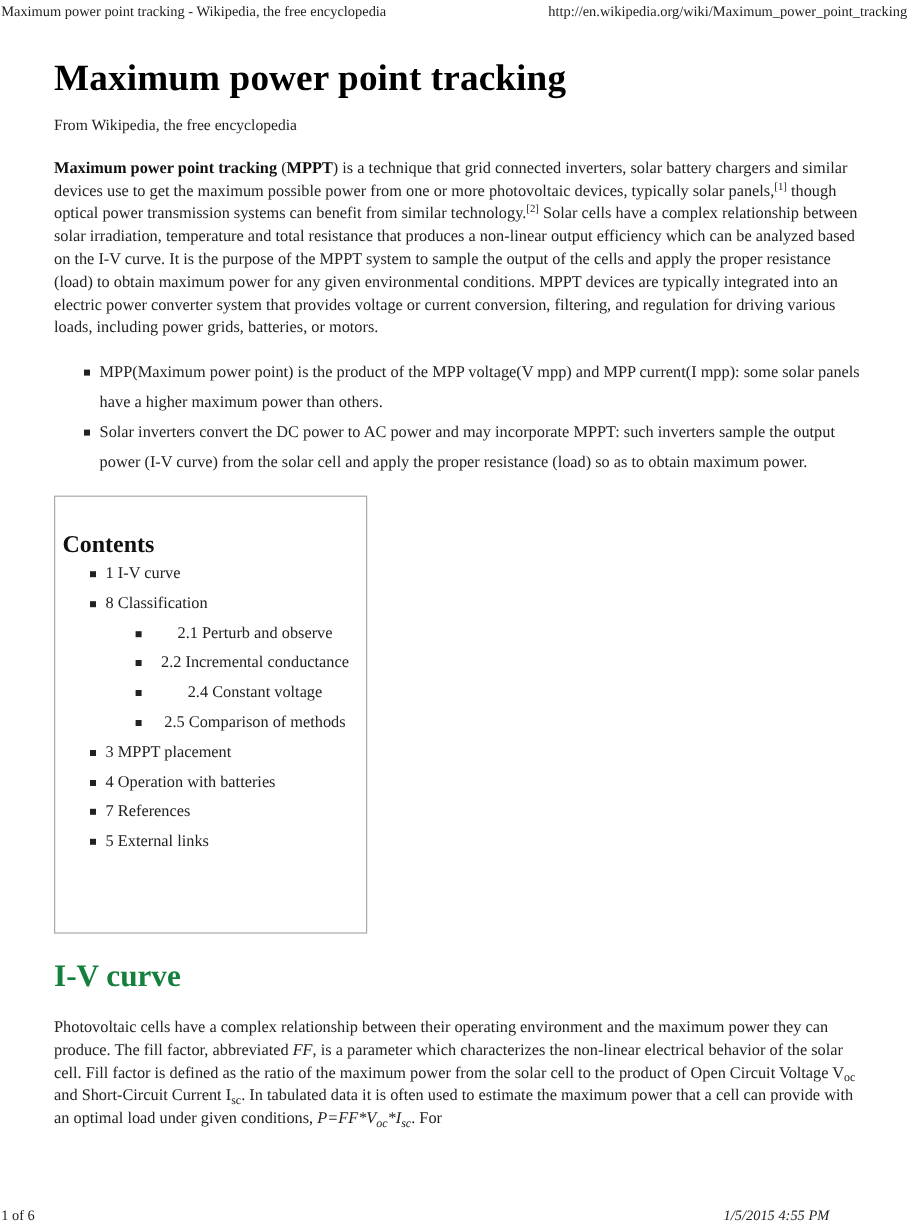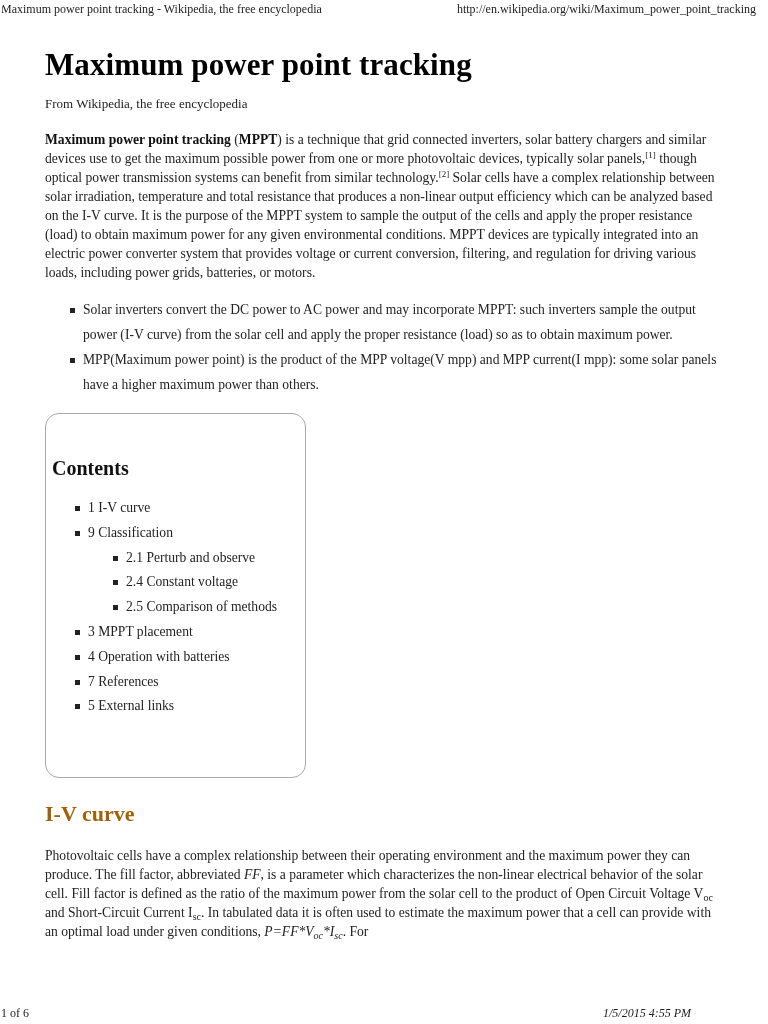--- a/index.html
+++ b/index.html
@@ -1,15 +1,15 @@
 <!DOCTYPE html>
 <html><head>
   <meta charset="utf-8">
   <style>
-    * { box-sizing: border-box; margin: 0; padding: 0; border-radius: 14px; }
+    * { box-sizing: border-box; margin: 0; padding: 0; }
     html, body {
       width: 768px; height: 1024px; background: #ffffff; overflow: hidden;
       font-family: "Liberation Serif", "DejaVu Serif", serif; color: #222;
     }
     .page { position: relative; width: 768px; height: 1024px; }
 
     .print-header {
       position: absolute; top: 0; left: 0; width: 768px; height: 18px;
       font-size: 12px; color: #222; line-height: 18px;
     }
@@ -45,38 +45,38 @@
     ul.bullets li {
       position: relative; padding-left: 13px; font-size: 13.6px; line-height: 25px; color: #222;
     }
     ul.bullets li::before, .toc-list li::before {
       content: ""; position: absolute; left: 0; top: 11px;
       width: 5px; height: 5px; background: #222;
     }
 
     .toc {
       margin-top: 16px; width: 261px; height: 365px;
-      border: 1px solid #a8a8a8; padding: 16px 6px;
+      border: 1px solid #a8a8a8; padding: 2px 6px;
     }
     .toc-title {
       font-family: "Liberation Serif", serif; font-weight: bold; font-size: 20px;
       color: #111; margin-top: 26px; line-height: 24px;
     }
-    .toc-list { list-style: none; margin-top: 16px; }
+    .toc-list { list-style: none; }
     .toc-list li {
       position: relative; font-size: 13.6px; line-height: 24.8px; color: #222;
       padding-left: 36px; white-space: nowrap;
     }
     .toc-list li::before { left: 23px; top: 10px; }
-    .toc-list li.sub { padding-left: 74px; }
+    .toc-list li.sub { padding-left: 74px; text-align: center; }
     .toc-list li.sub::before { left: 61px; }
 
     h2.section-title {
       font-family: "Liberation Serif", serif; font-weight: bold;
-      font-size: 22px; color: #a16207; margin-top: 22px; line-height: 28px;
+      font-size: 26px; color: #15803d; margin-top: 22px; line-height: 28px;
     }
     p.iv { margin-top: 18px; }
     i { font-style: italic; }
   </style>
 </head>
 <body>
 
 <div class="page">
 
   <div class="print-header">
@@ -84,30 +84,31 @@
     <span class="right">http://en.wikipedia.org/wiki/Maximum_power_point_tracking</span>
   </div>
 
   <div class="content">
     <h1 class="page-title">Maximum power point tracking</h1>
     <div class="subtitle">From Wikipedia, the free encyclopedia</div>
 
     <p class="para lead"><b>Maximum power point tracking</b><span> (</span><b>MPPT</b><span>) is a technique that grid connected inverters, solar battery chargers and similar devices use to get the maximum possible power from one or more photovoltaic devices, typically solar panels,</span><sup>[1]</sup><span> though optical power transmission systems can benefit from similar technology.</span><sup>[2]</sup><span> Solar cells have a complex relationship between solar irradiation, temperature and total resistance that produces a non-linear output efficiency which can be analyzed based on the I-V curve. It is the purpose of the MPPT system to sample the output of the cells and apply the proper resistance (load) to obtain maximum power for any given environmental conditions. MPPT devices are typically integrated into an electric power converter system that provides voltage or current conversion, filtering, and regulation for driving various loads, including power grids, batteries, or motors.</span></p>
 
     <ul class="bullets">
+      <li>MPP(Maximum power point) is the product of the MPP voltage(V mpp) and MPP current(I mpp): some solar panels have a higher maximum power than others.</li>
       <li>Solar inverters convert the DC power to AC power and may incorporate MPPT: such inverters sample the output power (I-V curve) from the solar cell and apply the proper resistance (load) so as to obtain maximum power.</li>
-      <li>MPP(Maximum power point) is the product of the MPP voltage(V mpp) and MPP current(I mpp): some solar panels have a higher maximum power than others.</li>
     </ul>
 
     <div class="toc">
       <div class="toc-title">Contents</div>
       <ul class="toc-list">
         <li>1 I-V curve</li>
-        <li>9 Classification</li>
+        <li>8 Classification</li>
         <li class="sub">2.1 Perturb and observe</li>
+        <li class="sub">2.2 Incremental conductance</li>
         <li class="sub">2.4 Constant voltage</li>
         <li class="sub">2.5 Comparison of methods</li>
         <li>3 MPPT placement</li>
         <li>4 Operation with batteries</li>
         <li>7 References</li>
         <li>5 External links</li>
       </ul>
     </div>
 
     <h2 class="section-title">I-V curve</h2>

